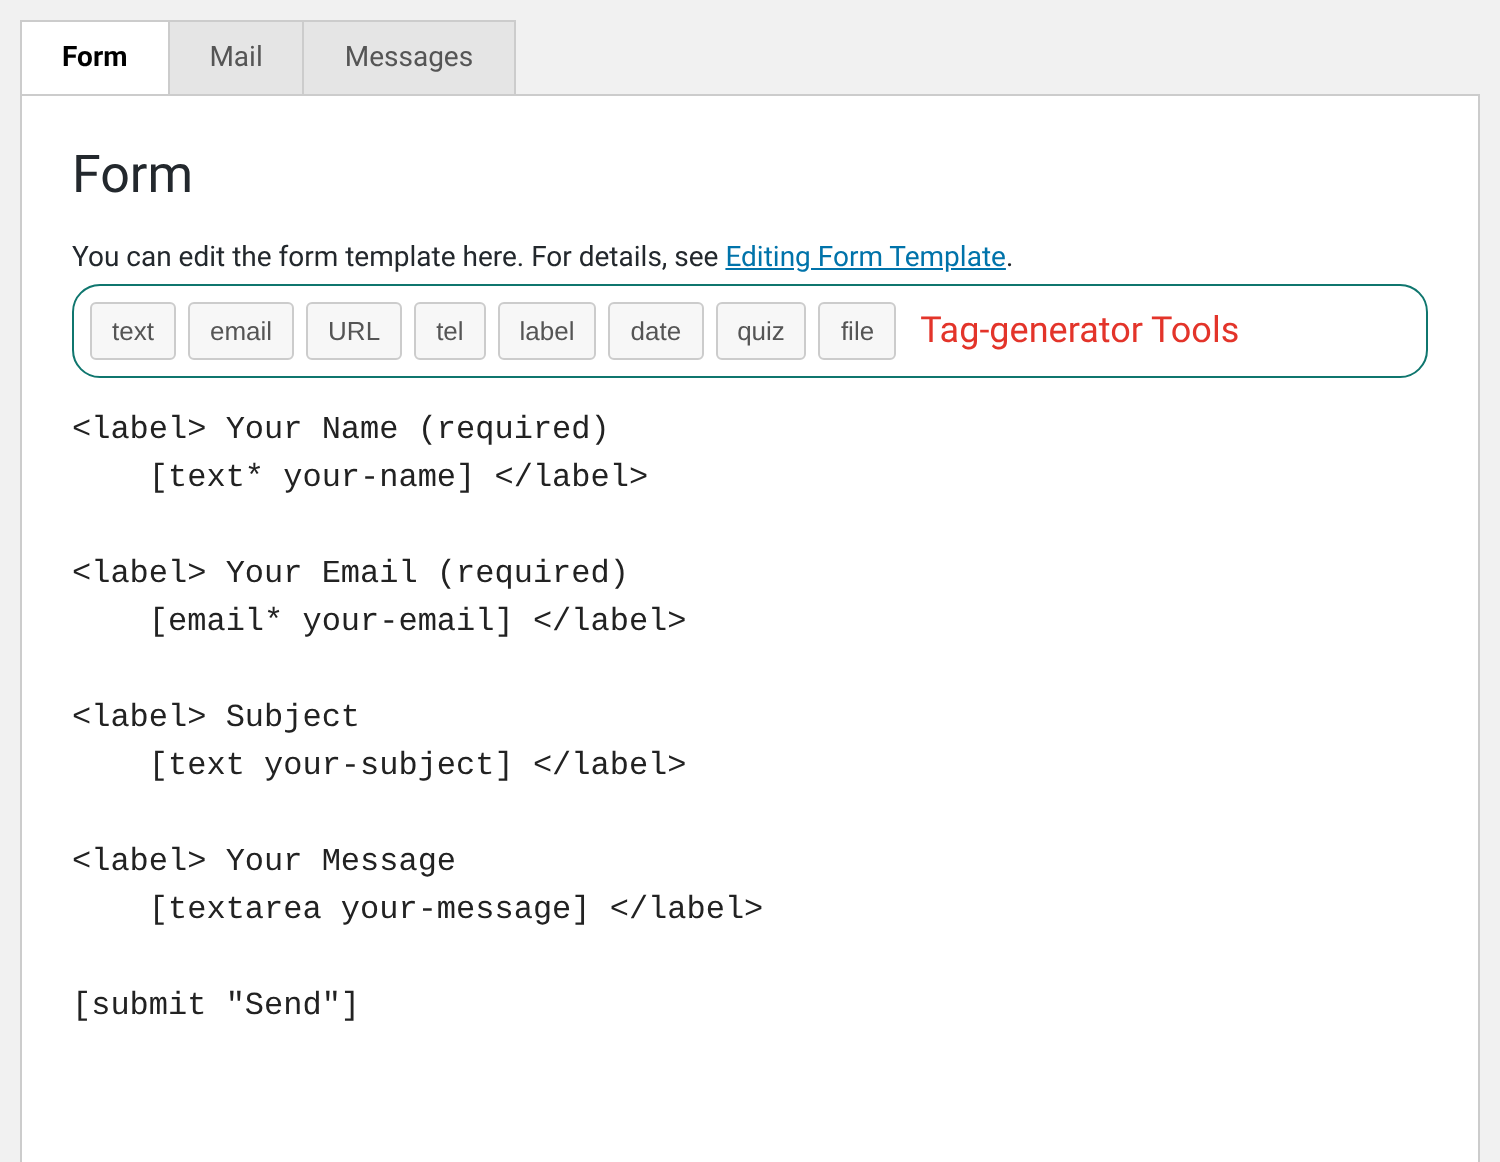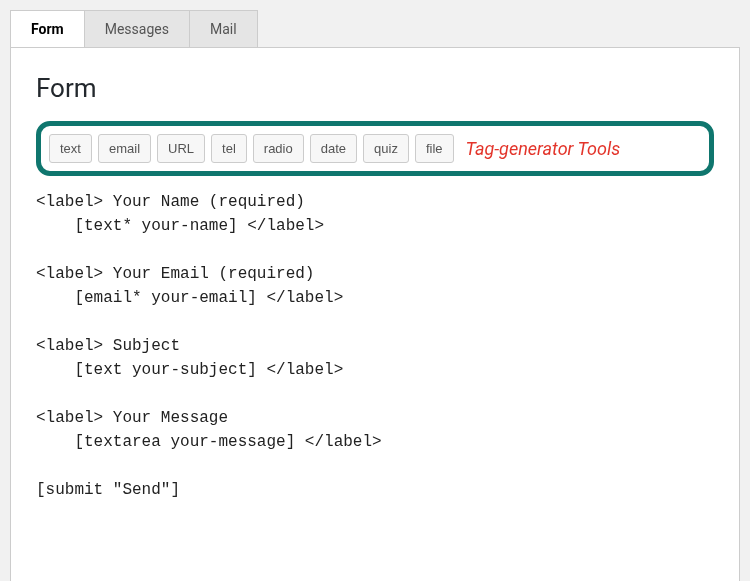--- a/index.html
+++ b/index.html
@@ -54,21 +54,21 @@
     .panel-desc {
       font-size: 14px;
       color: #23282d;
       margin-bottom: 5px;
     }
     .panel-desc a {
       color: #0073aa;
       text-decoration: underline;
     }
     .tag-tools-box {
-      border: 5px solid #0f766e;
+      border: 1px solid #0f766e;
       border-radius: 14px;
       padding: 8px 8px;
       margin-bottom: 8px;
       position: relative;
     }
     .tag-row {
       display: flex;
       flex-wrap: wrap;
       gap: 6px;
       align-items: center;
@@ -82,21 +82,20 @@
       color: #555;
       cursor: pointer;
       white-space: nowrap;
     }
     .annotation {
       color: #e3342a;
       font-size: 18px;
       margin-left: 6px;
       display: inline-flex;
       align-items: center;
-      font-style: italic;
     }
     .form-template {
       font-family: Consolas, Monaco, "Courier New", monospace;
       font-size: 16px;
       color: #222;
       white-space: pre;
       line-height: 1.5;
       background: #fff;
       border: none;
       width: 100%;
@@ -106,36 +105,39 @@
       overflow: hidden;
     }
   </style>
 </head>
 <body>
 
 <div class="container">
 
   <div class="tab-nav">
     <div class="tab active">Form</div>
+    <div class="tab">Mail</div>
     <div class="tab">Messages</div>
-    <div class="tab">Mail</div>
   </div>
 
   <div class="tab-content">
 
     <h2 class="panel-title">Form</h2>
 
+    <p class="panel-desc">
+      <span>You can edit the form template here. For details, see </span><a href="#">Editing Form Template</a><span>.</span>
+    </p>
 
     <div class="tag-tools-box">
       <div class="tag-row">
         <button class="tag-btn">text</button>
         <button class="tag-btn">email</button>
         <button class="tag-btn">URL</button>
         <button class="tag-btn">tel</button>
-        <button class="tag-btn">radio</button>
+        <button class="tag-btn">label</button>
         <button class="tag-btn">date</button>
         <button class="tag-btn">quiz</button>
         <button class="tag-btn">file</button>
         <span class="annotation">Tag-generator Tools</span>
       </div>
     </div>
 
     <textarea class="form-template" rows="15" style="">&lt;label&gt; Your Name (required)
     [text* your-name] &lt;/label&gt;
 

